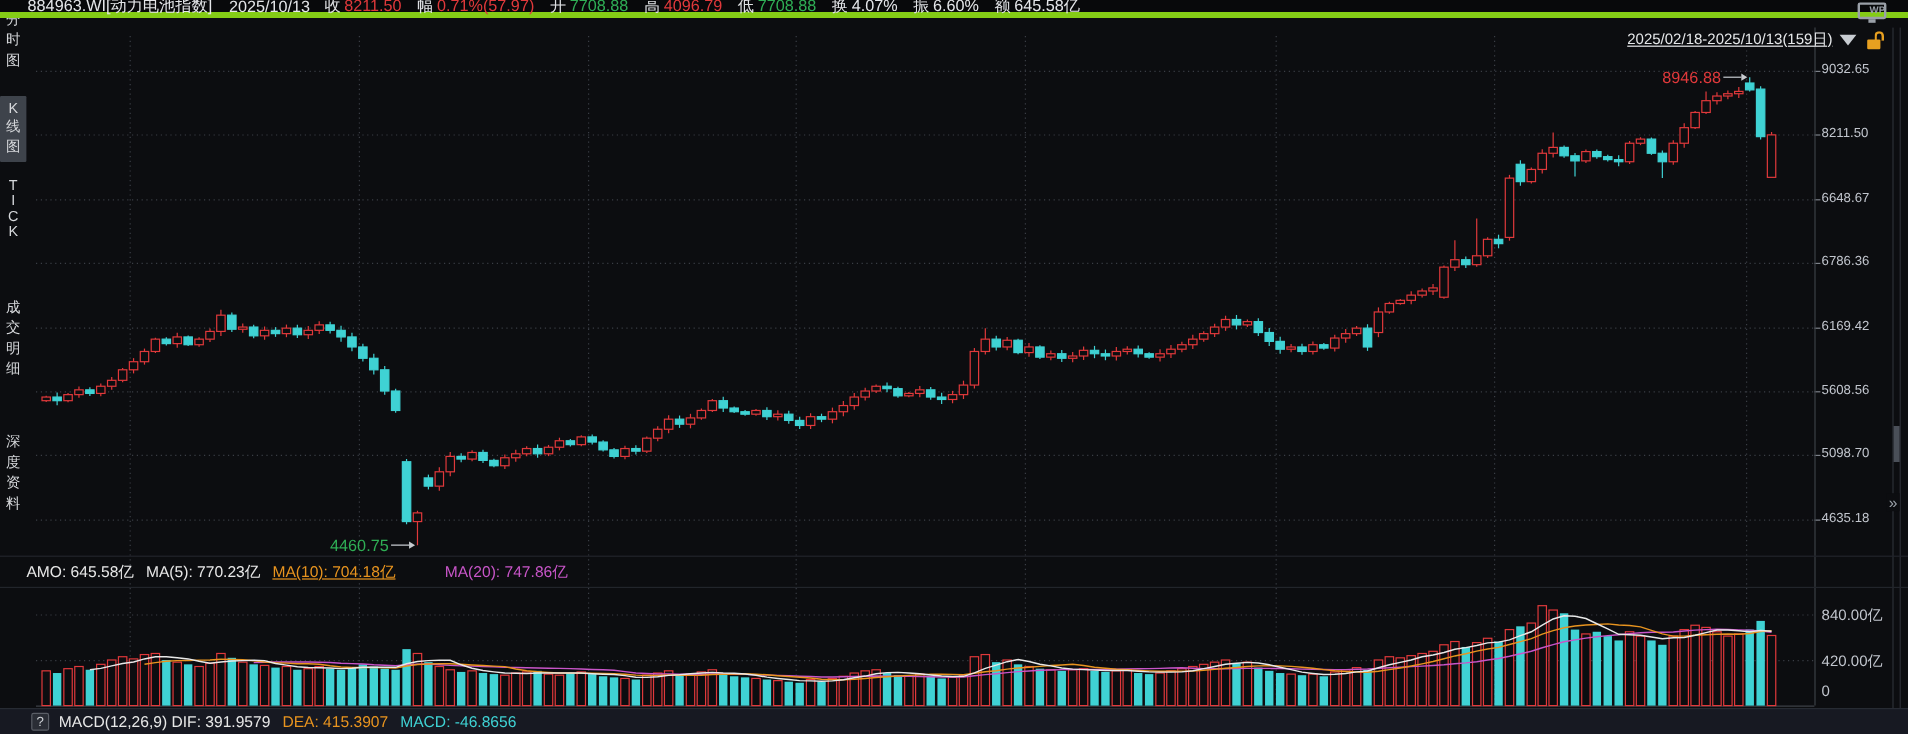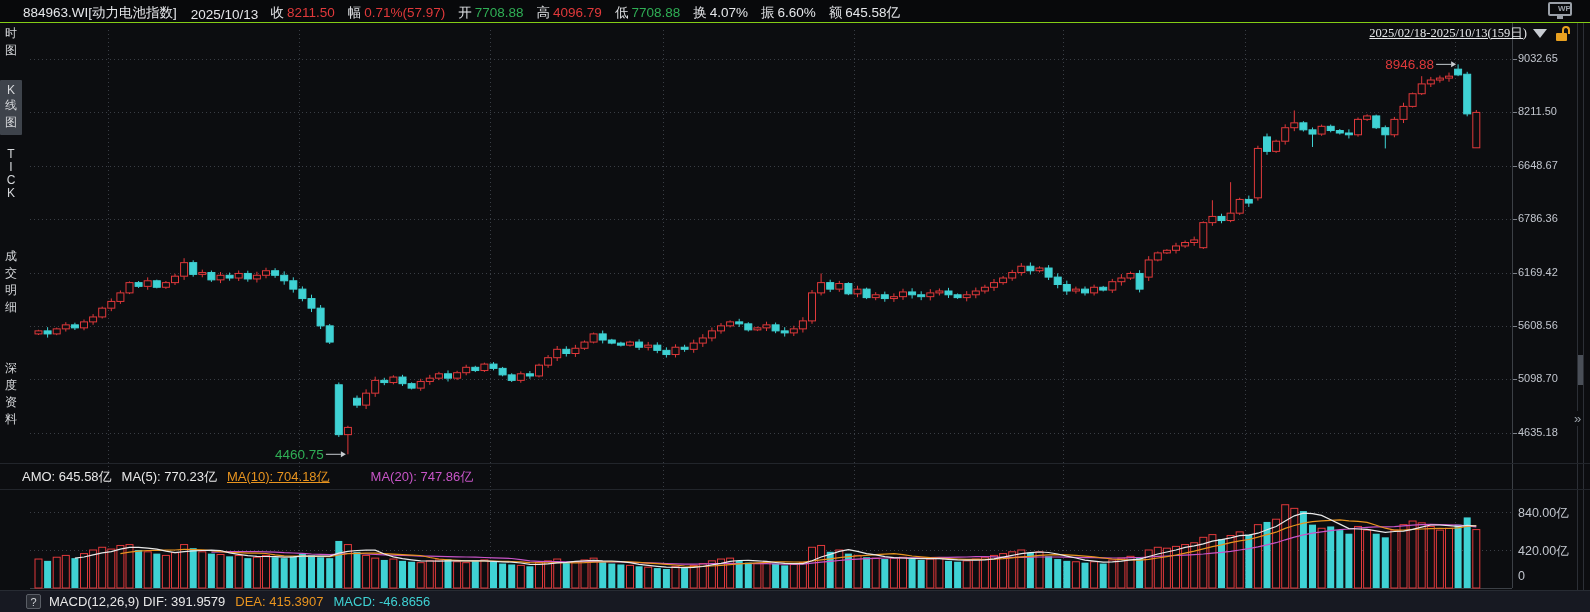--- a/index.html
+++ b/index.html
@@ -1,38 +1,38 @@
 <!DOCTYPE html>
 <html><head>
 <meta charset="utf-8">
 <style>
   * { margin:0; padding:0; box-sizing:border-box; }
   html,body { width:1590px; height:612px; background:#0c0d10; overflow:hidden;
     font-family:"Liberation Sans","DejaVu Sans",sans-serif; }
   #stage { position:relative; width:1590px; height:612px; background:#0c0d10; }
 
   
-  #topbar { position:absolute; left:0; top:0; width:1590px; height:23px;
-    background:#08090b; border-bottom:1px solid #84cc16; display:flex; align-items:flex-end;
+  #topbar { position:absolute; left:0; top:0; width:1590px; height:15px;
+    background:#08090b; border-bottom:5px solid #84cc16; display:flex; align-items:center;
     font-size:13.5px; color:#e4e6e9; white-space:nowrap; z-index:30; }
   #topbar .sym { margin-left:23px; margin-right:14px; }
   #topbar .tdate { margin-right:12px; }
   .hfield { margin-right:13px; }
   .hfield .lb { color:#dfe1e4; margin-right:3px; }
 
   
   #wp-icon { position:absolute; right:18px; top:2px; width:24px; height:18px; z-index:40; }
   #wp-icon .scr { width:24px; height:14px; border:2px solid #9aa0a8; border-radius:2px;
      font-size:8px; font-weight:bold; color:#9aa0a8; text-align:center; line-height:10px;padding-left:8px; }
   #wp-icon .leg { width:6px; height:3px; background:#9aa0a8; margin:0 auto; }
 
   
   #rangebar { position:absolute; top:25px; right:20px; height:16px; display:flex;
     align-items:center; z-index:30; }
-  #range-text { color:#e6e8ea; font-size:12.5px; text-decoration:underline;font-family:Liberation Serif, serif; }
+  #range-text { color:#e6e8ea; font-size:12.5px; text-decoration:underline; }
   #range-caret { width:0; height:0; border-left:7px solid transparent; border-right:7px solid transparent;
     border-top:9px solid #c8ccd2; margin-left:6px; }
   #lock-icon { position:relative; width:14px; height:15px; margin-left:9px; }
   #lock-icon .shackle { position:absolute; right:0; top:0; width:8px; height:8px;
     border:2px solid #e8a020; border-bottom:none; border-radius:5px 5px 0 0; }
   #lock-icon .body { position:absolute; left:0; bottom:0; width:11px; height:8px; background:#e8a020; border-radius:1px; }
 
   
   #sidebar { position:absolute; left:0; top:0; width:22px; height:612px; z-index:20; }
   .side-item { position:absolute; left:0; width:22px; color:#d6d8db; text-align:center; cursor:default; }

